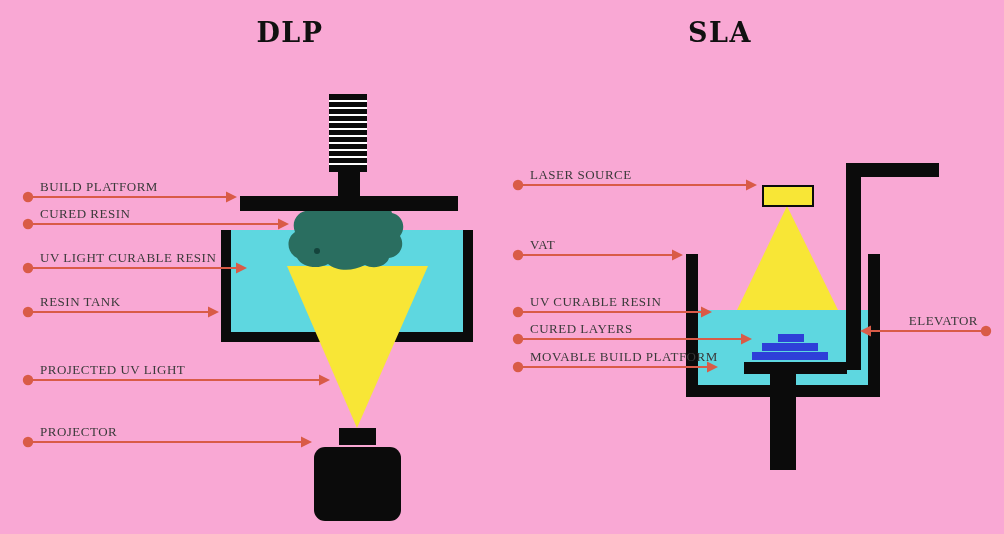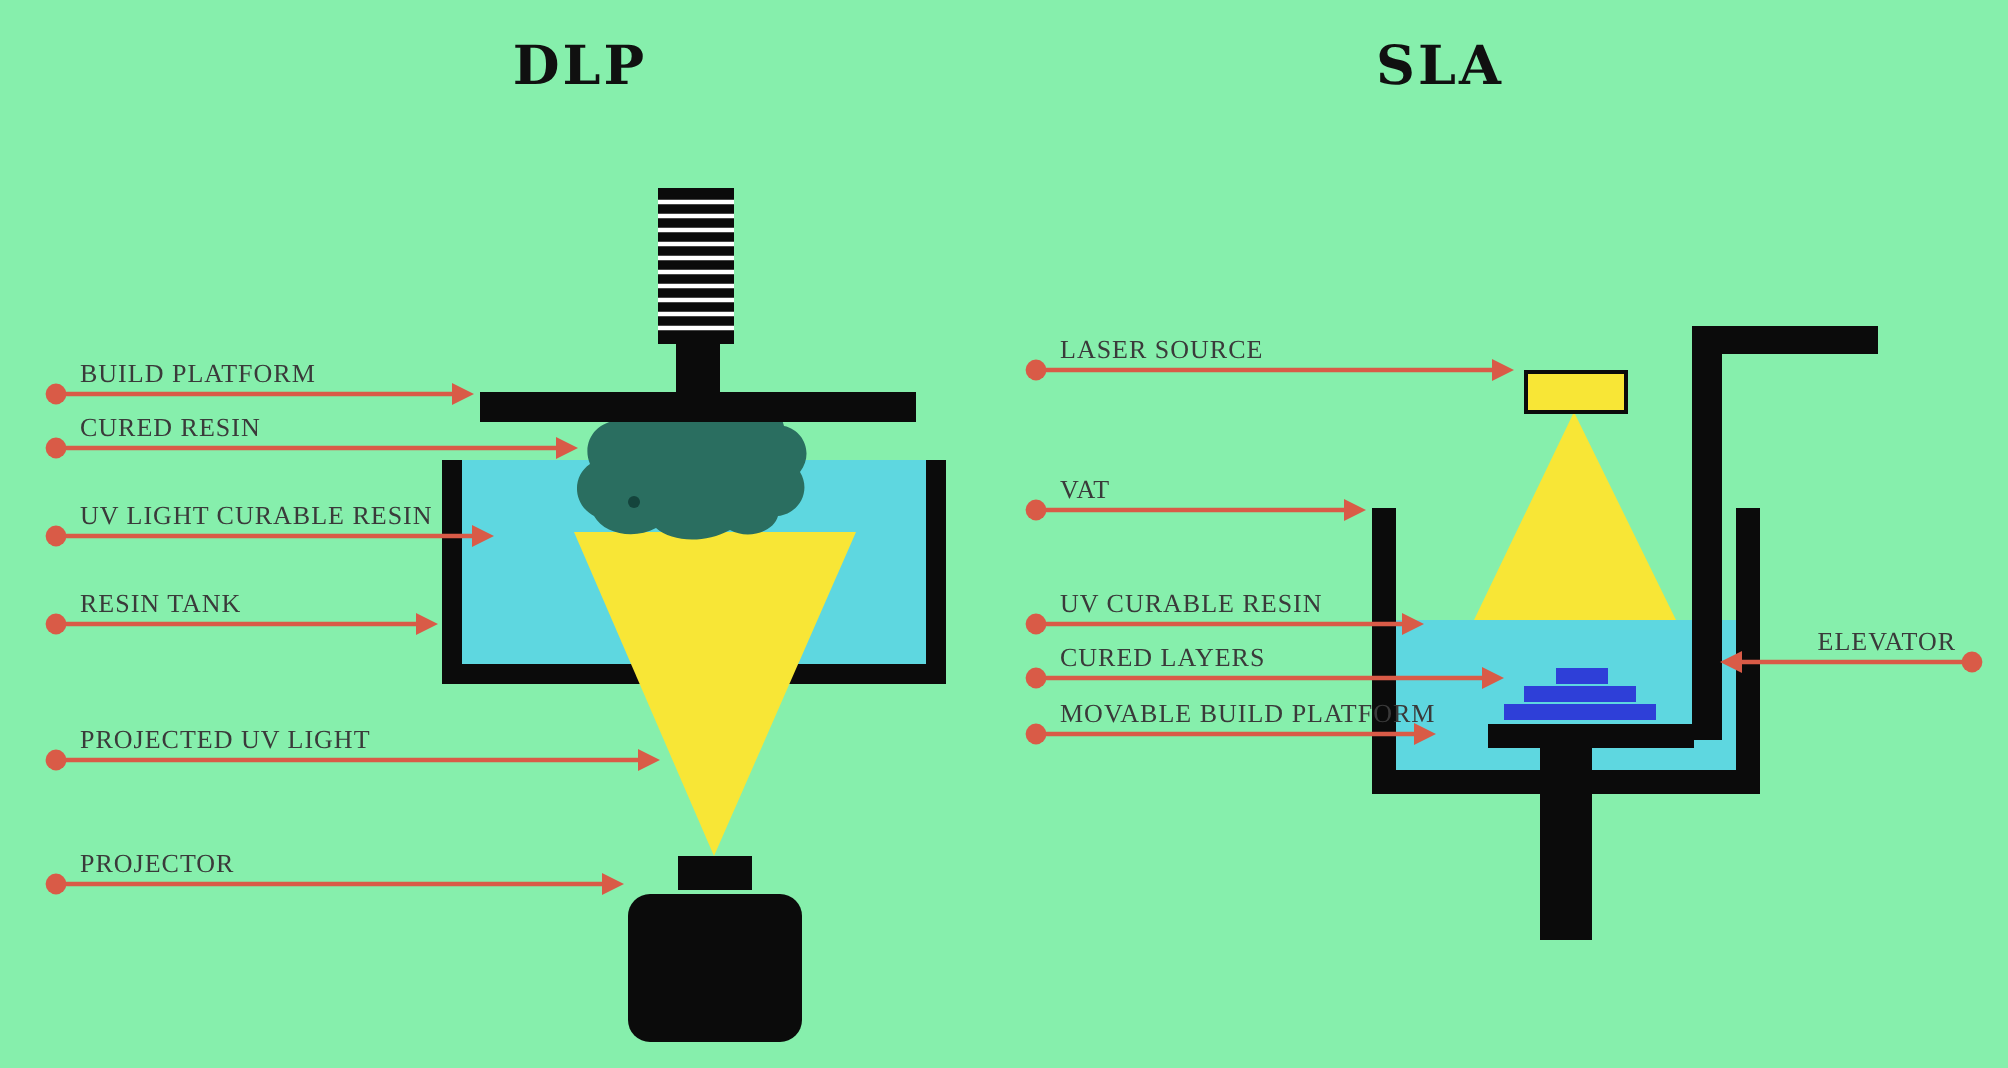--- a/index.html
+++ b/index.html
@@ -1,16 +1,16 @@
 <!DOCTYPE html>
 <html style="--c-arrow: #d95b47; --c-cyan: #5ed7e0; --c-yellow: #f8e636; --c-teal: #2a6e60; --c-blue: #2e3fd8; --c-ink: #0b0b0b; --c-text: #3a3a3a;"><head>
 <meta charset="utf-8">
 <style>
   html,body{margin:0;padding:0;background:#ffffff;}
-  .stage{position:relative;width:1004px;height:534px;background:#86efac;overflow:hidden;
+  .stage{position:relative;width:1004px;height:534px;background:#f9a8d4;overflow:hidden;
          font-family:"Liberation Serif","DejaVu Serif",serif;}
   svg{display:block}
   .title{font-family:"DejaVu Serif","Liberation Serif",serif;font-weight:700;font-size:27px;
          fill:#101010;letter-spacing:1.5px;}
   .lbl{font-family:"Liberation Serif","DejaVu Serif",serif;font-size:13px;fill:var(--c-text,#3a3a3a);
        letter-spacing:.5px;}
   .dot{fill:var(--c-arrow,#d95b47);}
   .lead{stroke:var(--c-arrow,#d95b47);stroke-width:2.2;}
   .arrow{fill:var(--c-arrow,#d95b47);}
   .ink{fill:var(--c-ink,#0b0b0b);}

